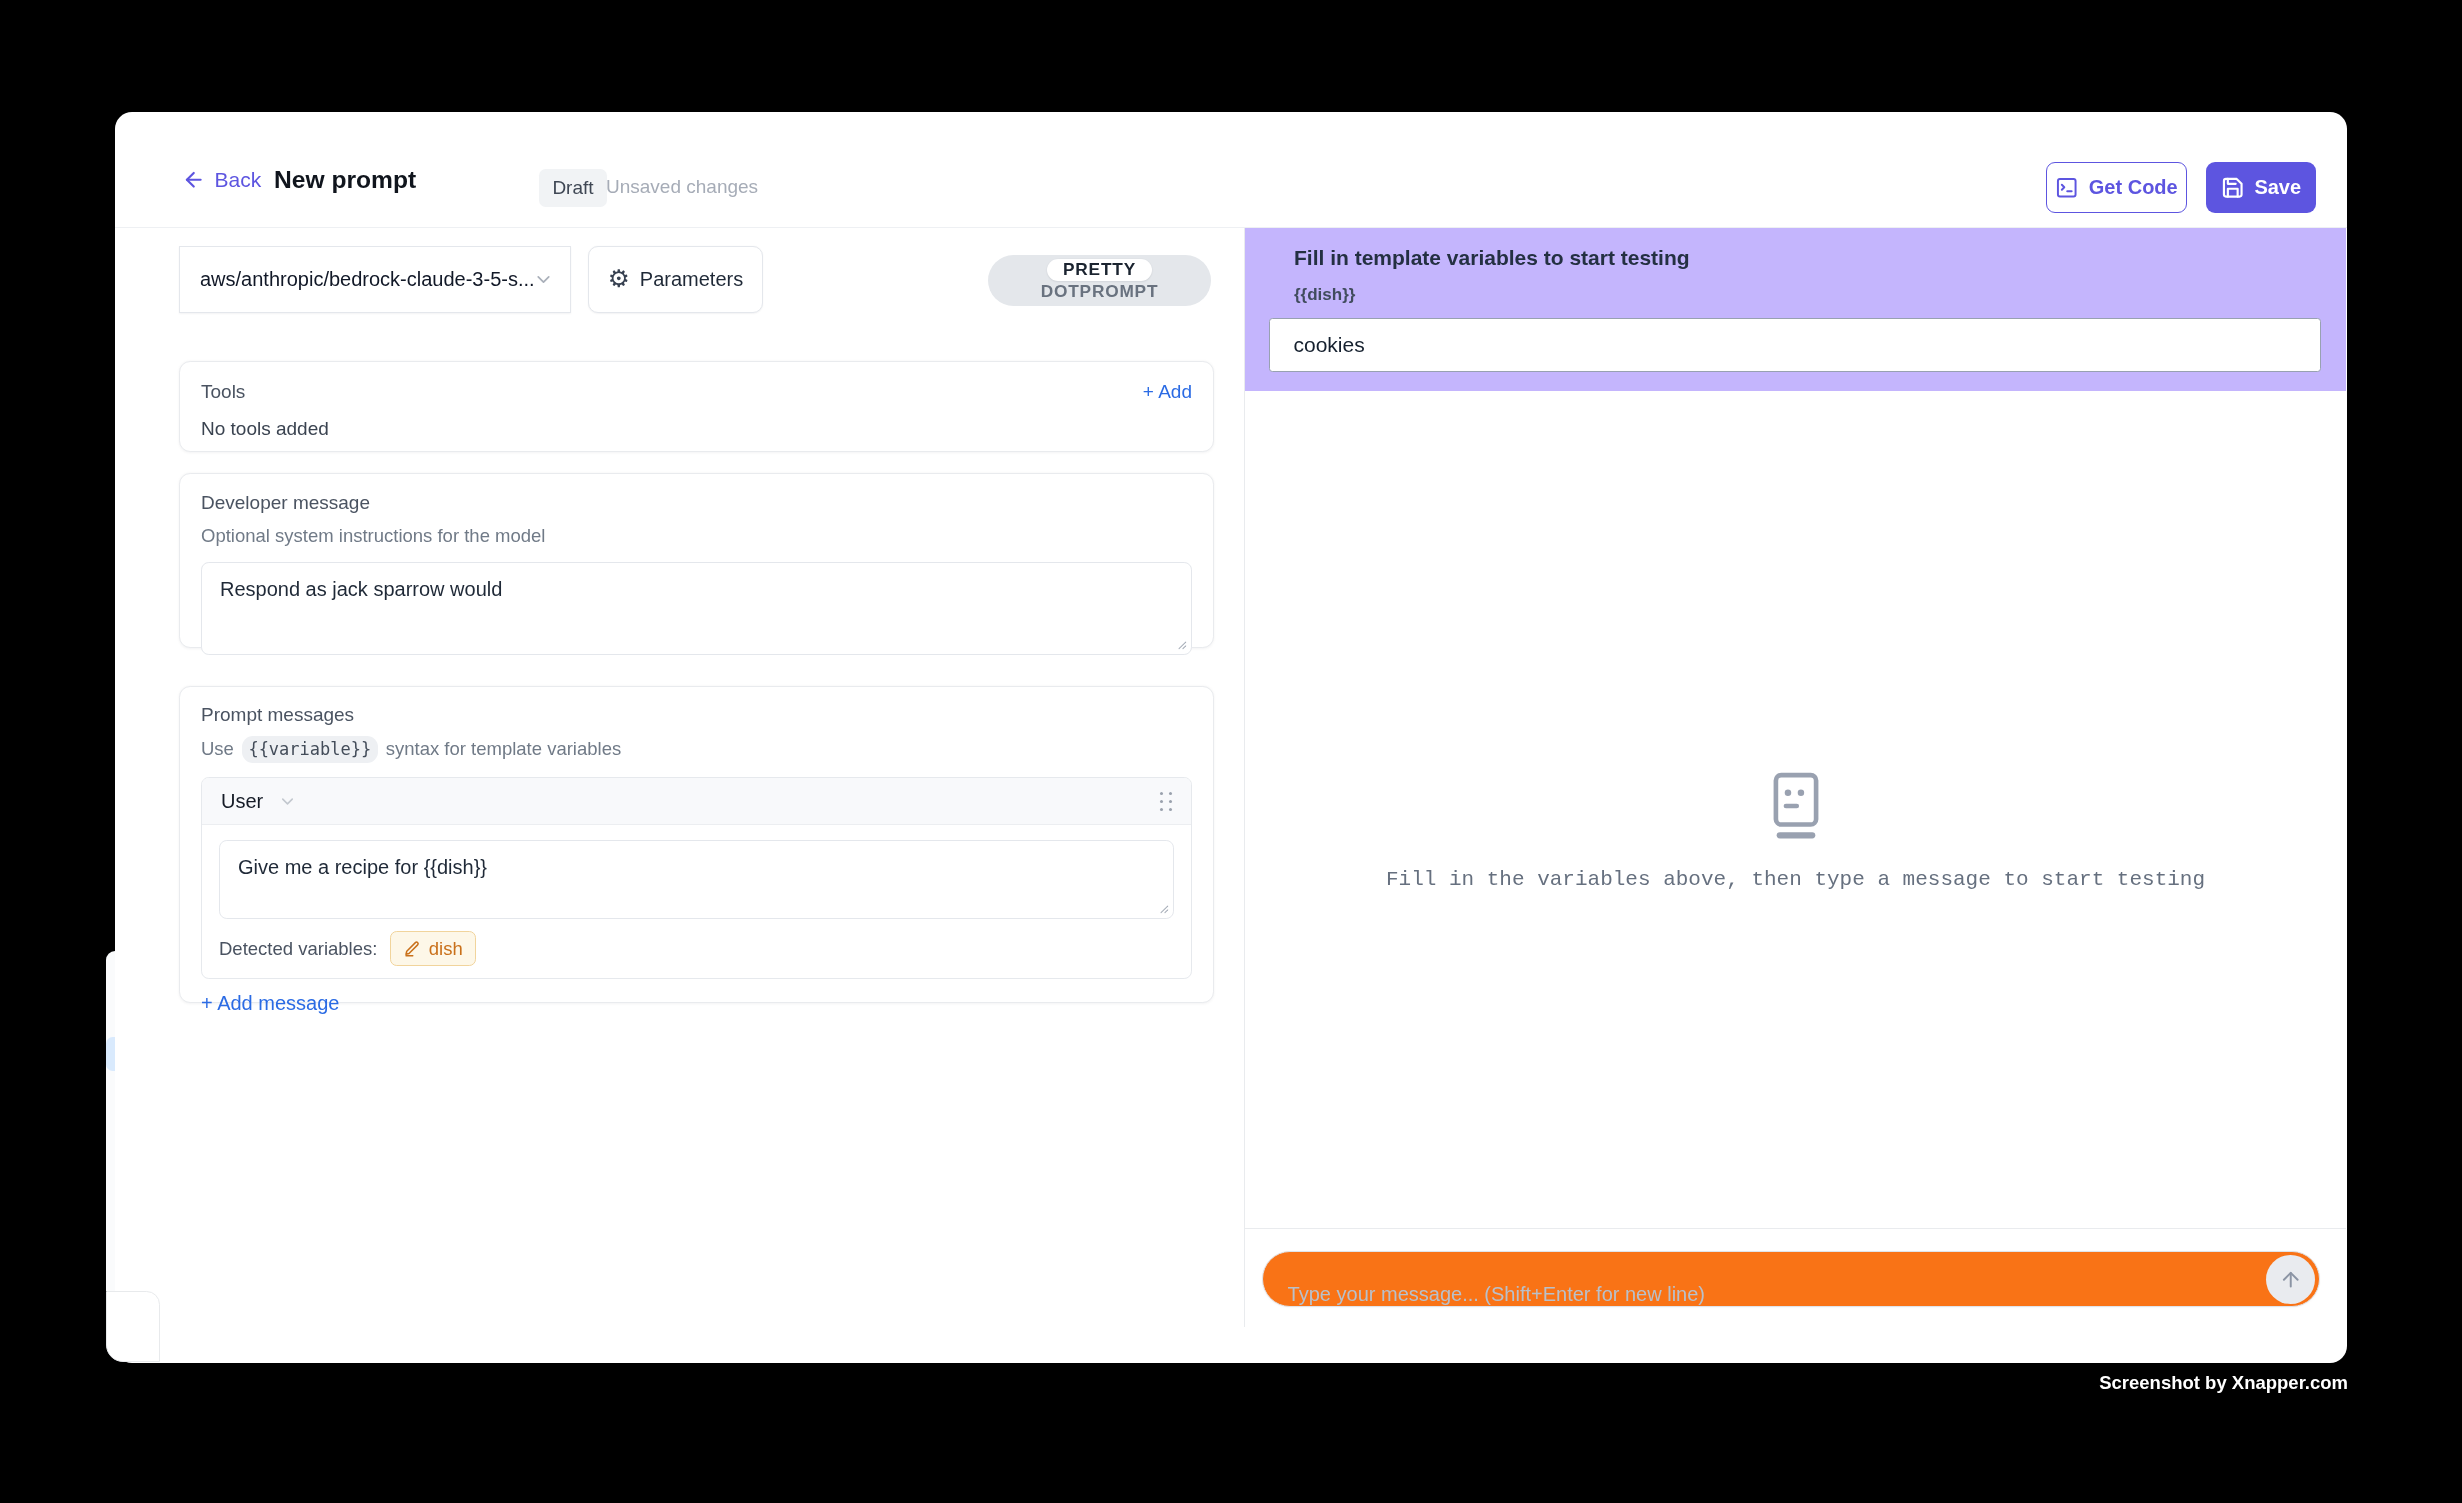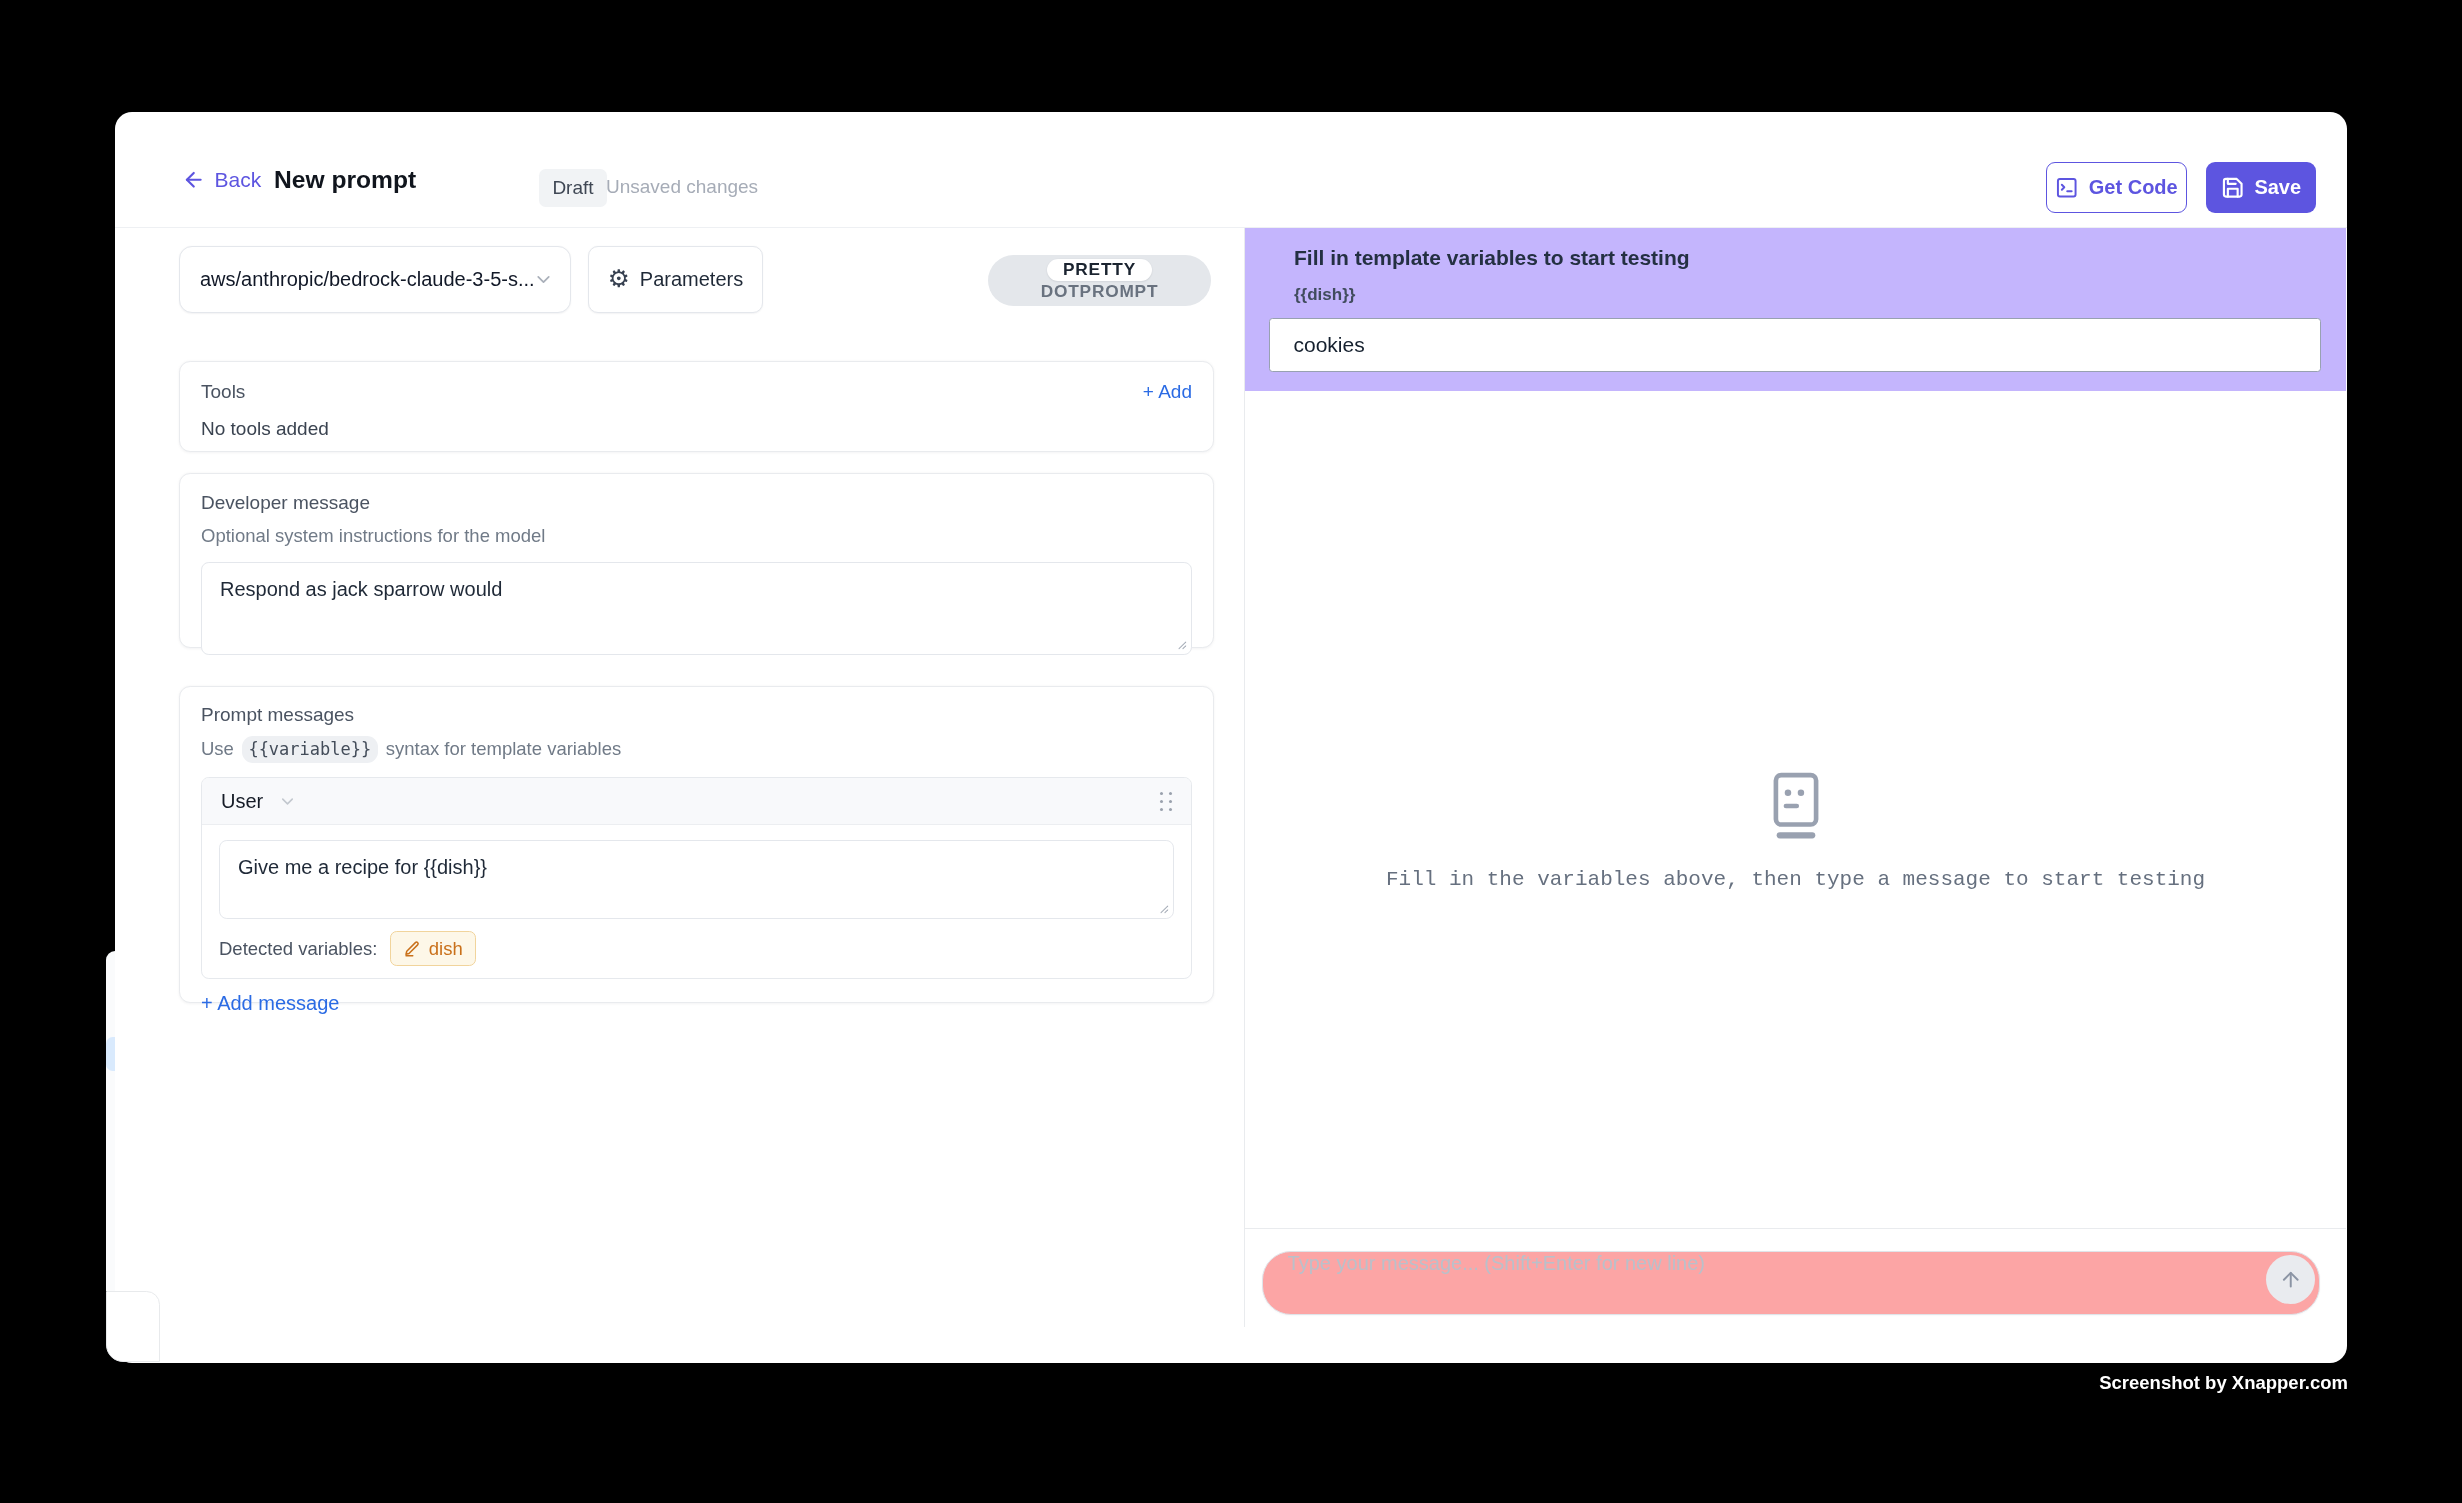--- a/index.html
+++ b/index.html
@@ -30,21 +30,21 @@
   .unsaved { position: absolute; left: 491px; top: 64px; font-size: 19px; color: #a6acb7; }
   .btn { display: flex; align-items: center; justify-content: center; gap: 10px;
          border-radius: 9px; font-size: 20px; font-weight: 600; cursor: pointer; }
   .btn-getcode { position: absolute; left: 1931px; top: 50px; width: 141px; height: 51px;
                  border: 1.4px solid #5D55E0; color: #5D55E0; background: #fff; }
   .btn-save { position: absolute; left: 2091px; top: 50px; width: 110px; height: 51px;
               background: #5D55E0; color: #fff; border: none; }
 
   
   .model-select { position: absolute; left: 64px; top: 134px; width: 392px; height: 67px;
-                  border: 1.1px solid #e4e7ec; border-radius: 13px; background: #fff;
+                  border: 1.1px solid #e4e7ec; border-radius: 0; background: #fff;
                   display: flex; align-items: center; padding: 0 15.7px 0 20px;
                   box-shadow: 0 0.6px 1.7px rgba(16,24,40,.05); cursor: pointer; }
   .model-select .value { flex: 1; font-size: 20px; color: #111827; white-space: nowrap; overflow: hidden; }
   .params-btn { position: absolute; left: 473px; top: 134px; width: 175px; height: 67px;
                 border: 1.1px solid #e4e7ec; border-radius: 10px; background: #fff;
                 display: flex; align-items: center; justify-content: center; gap: 10px;
                 box-shadow: 0 0.6px 1.7px rgba(16,24,40,.05); cursor: pointer; }
   .params-btn .label { font-size: 20px; color: #1f2937; font-weight: 500; }
   .gear { font-size: 24.6px; color: #374151; line-height: 1; }
 
@@ -105,23 +105,23 @@
   .test-var-label { position: absolute; left: 49px; top: 57px; font-size: 17px; font-weight: 600; color: #414c5e; }
   .test-input { position: absolute; left: 24px; top: 90px; width: 1052px; height: 54px;
                 background: #fff; border: 1.4px solid #98a1b1; border-radius: 3.4px;
                 font-size: 21px; color: #15202e; padding: 0 23.5px; outline: none;
                 font-family: "Liberation Sans", "DejaVu Sans", sans-serif; }
 
   .empty-state { position: absolute; left: 1130px; top: 660px; width: 1101px; text-align: center; }
   .empty-text { margin-top: 26px; font-size: 21px; color: #66707f; font-family: Liberation Mono, monospace; }
 
   .hdivider { position: absolute; left: 1130px; top: 1116px; width: 1101px; height: 1.1px; background: #e9ebee; }
-  .chat-input-wrap { position: absolute; left: 1147px; top: 1139px; width: 1058px; height: 64px;
-                     border: 1.1px solid #e0e4e9; border-radius: 29px; background: #fca5a5;
-                     box-shadow: 0 0.6px 2.2px rgba(16,24,40,.04); display: flex; align-items: flex-start; }
+  .chat-input-wrap { position: absolute; left: 1147px; top: 1139px; width: 1058px; height: 56px;
+                     border: 1.1px solid #e0e4e9; border-radius: 29px; background: #f97316;
+                     box-shadow: 0 0.6px 2.2px rgba(16,24,40,.04); display: flex; align-items: flex-end; }
   .chat-input { flex: 1; border: none; outline: none; background: transparent;
                 font-size: 20px; color: #30363f; padding: 0 73px 0 24.6px;
                 font-family: "Liberation Sans", "DejaVu Sans", sans-serif; }
   .chat-input::placeholder { color: #b9c0ca; }
   .send-btn { position: absolute; right: 3.9px; top: 2.8px; width: 49px; height: 49px; border-radius: 50%;
               background: #e9ebef; display: flex; align-items: center; justify-content: center;
               border: none; cursor: pointer; }
 
   
   .peek-strip { position: absolute; left: 106px; top: 951px; width: 32px; height: 340px;

